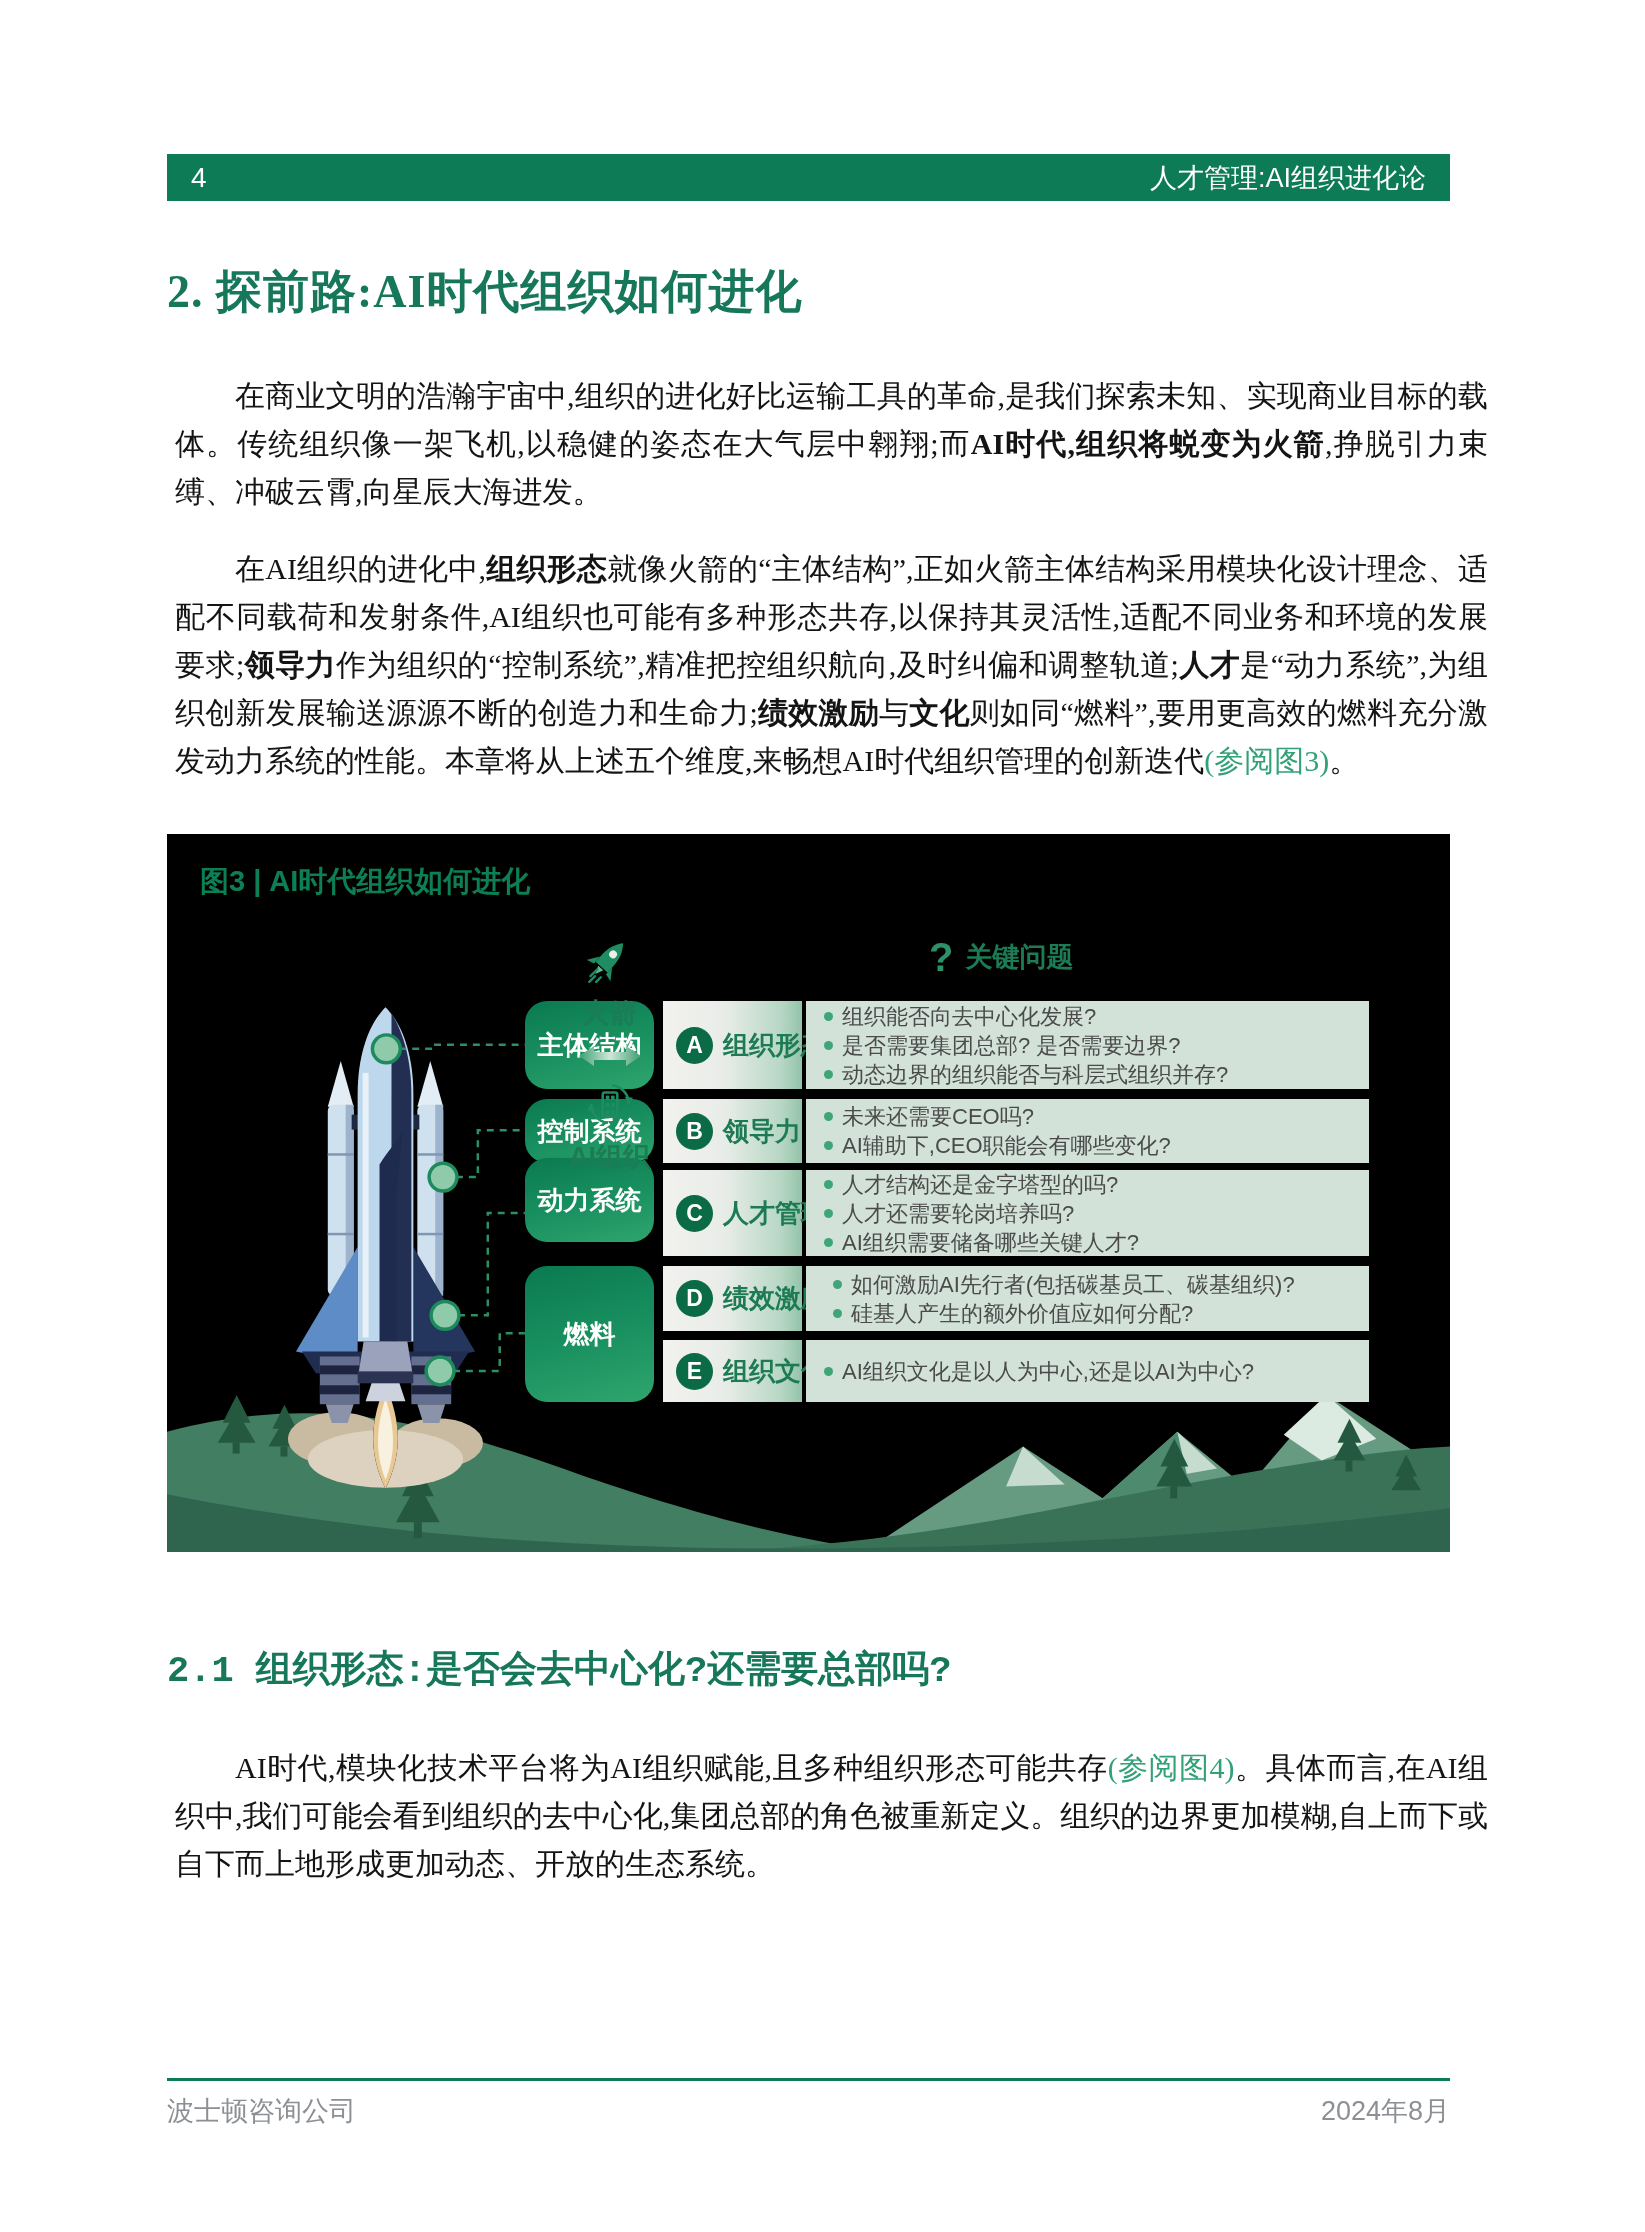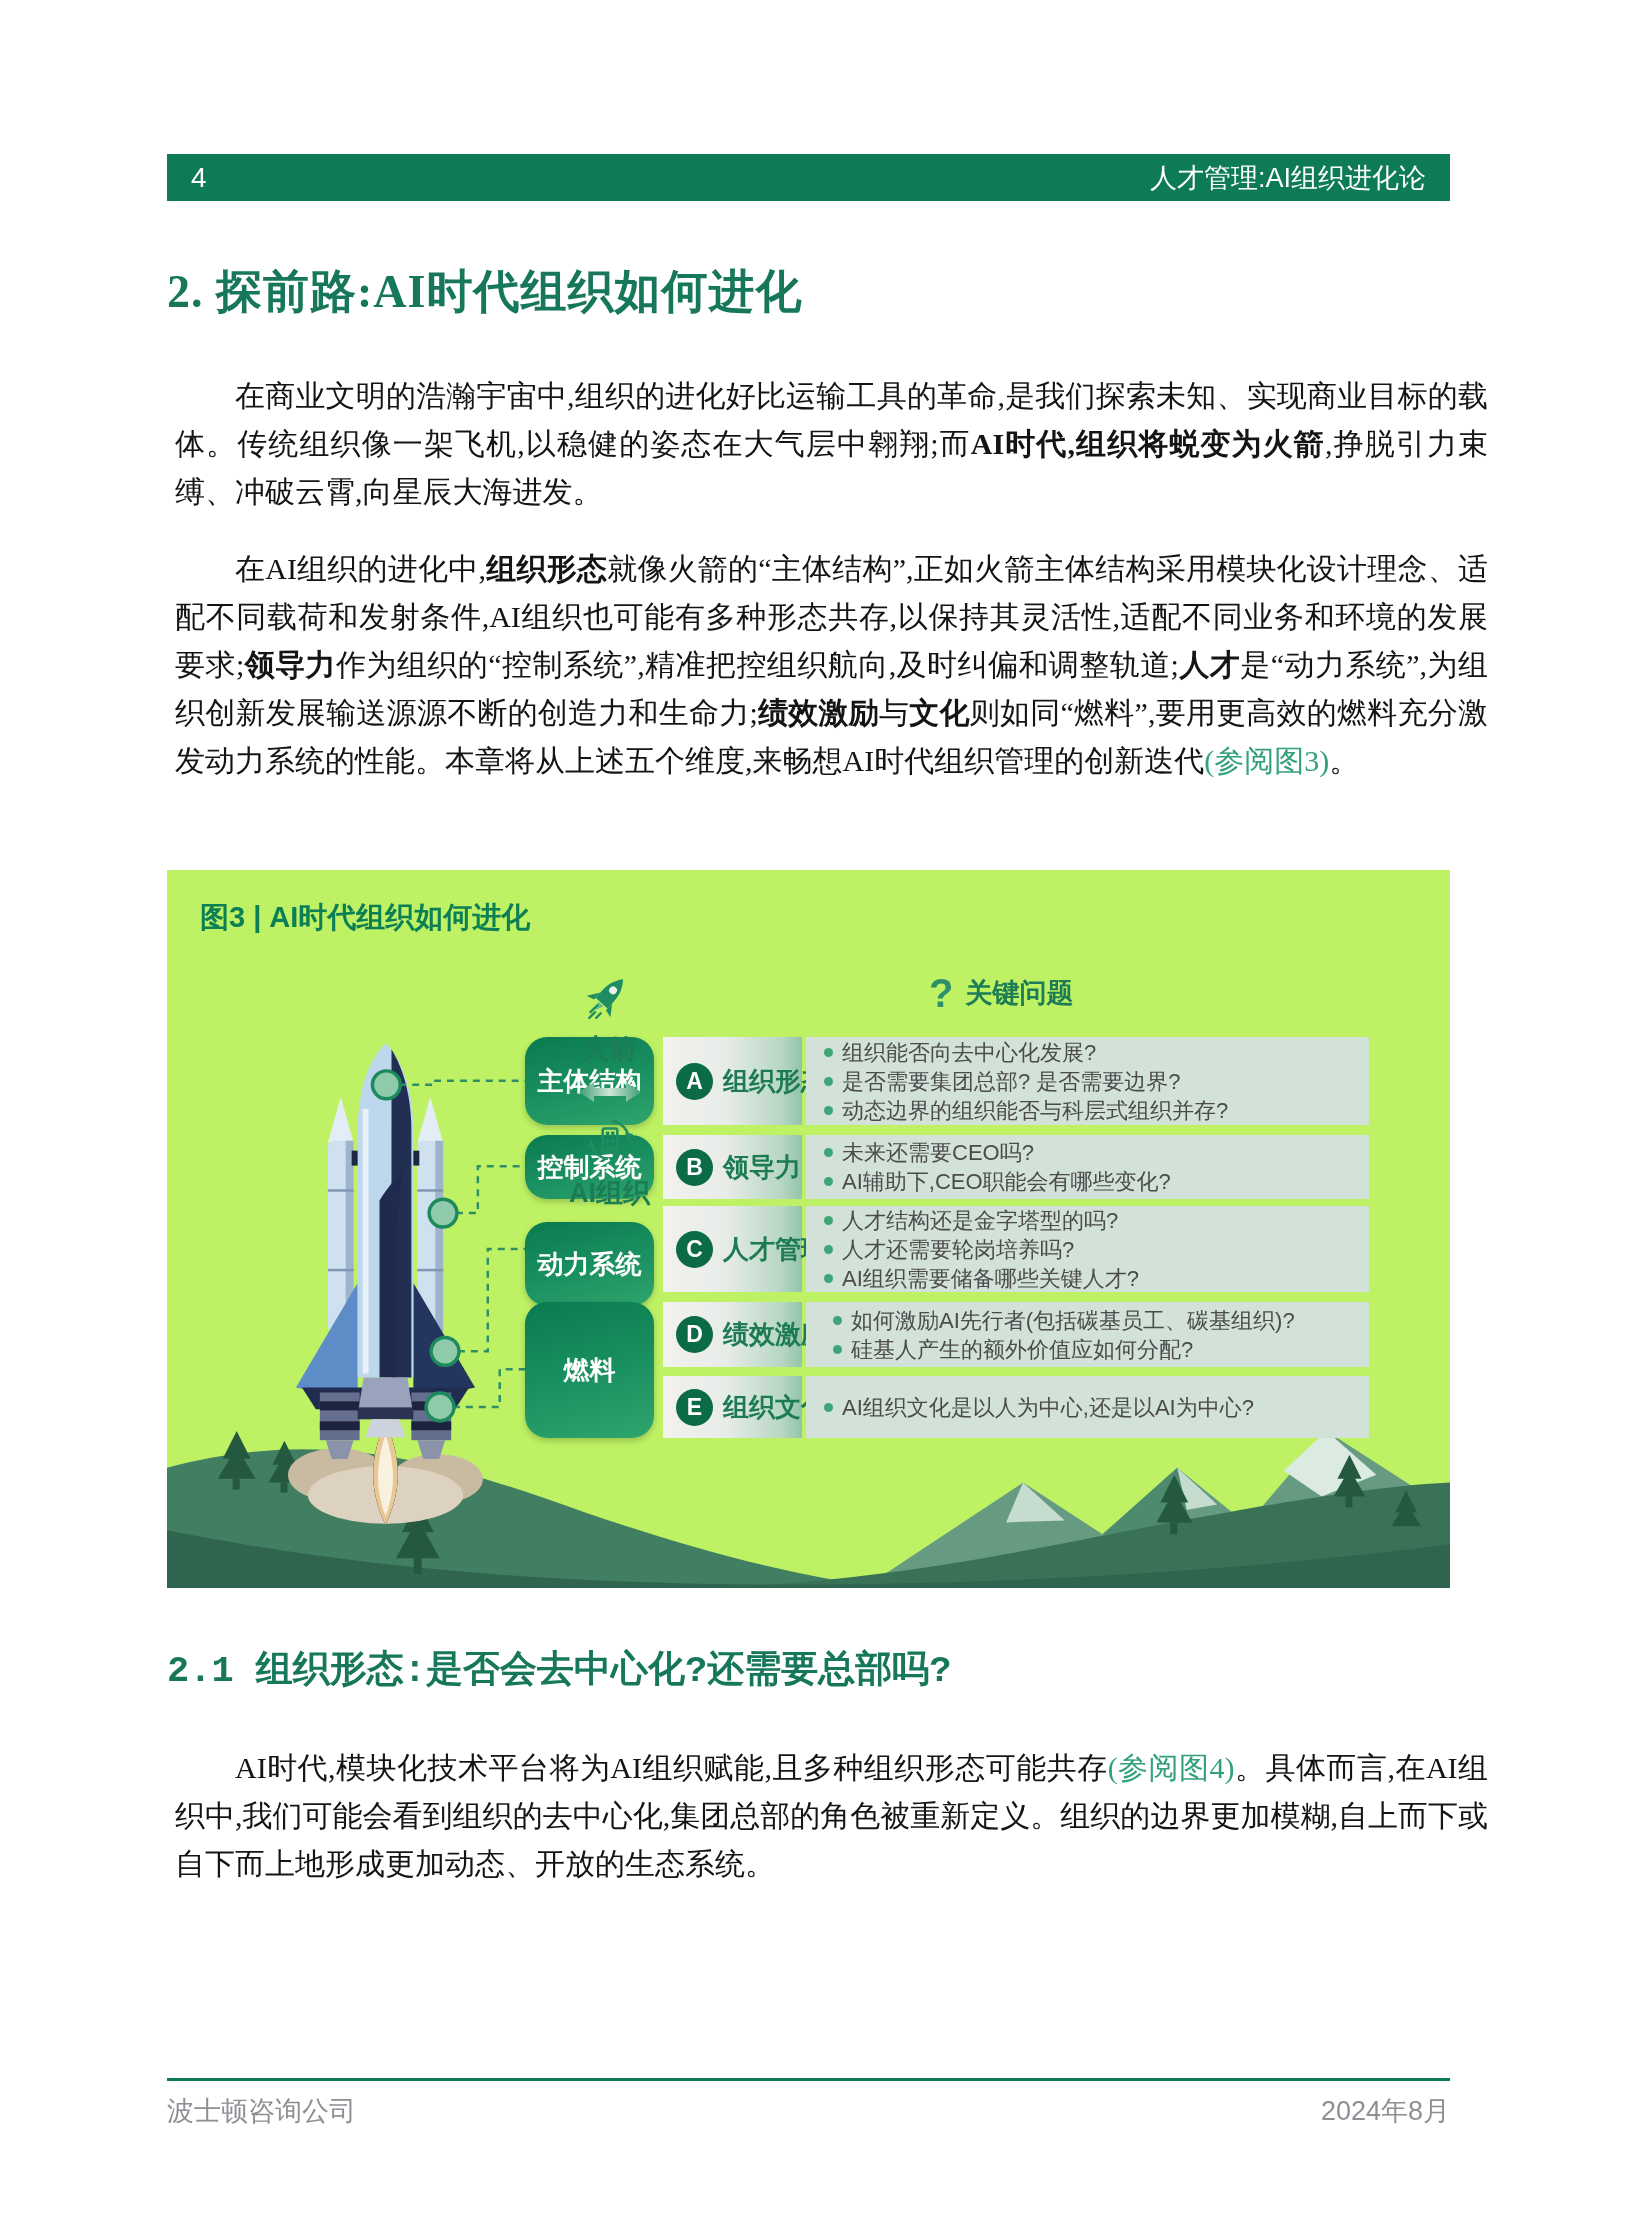--- a/index.html
+++ b/index.html
@@ -19,38 +19,38 @@
           font-weight:700;font-size:37px;color:#17775a;}
 
   
   .para{position:absolute;left:167px;width:1313px;margin:8px;font-family:"Liberation Serif",serif;
         font-size:30px;line-height:48px;color:#141414;text-align:justify;text-indent:2em;}
   #p1{top:364px;} #p2{top:537px;} #p3{top:1736px;}
   .para b{font-weight:700;}
   .ref{color:#33a178;}
 
   
-  .figure{position:absolute;left:167px;top:834px;width:1283px;height:718px;background:#bef264;margin-top:36px;}
+  .figure{position:absolute;left:167px;top:834px;width:1283px;height:718px;background:#000000;}
   .fig-title{position:absolute;left:33px;top:28px;font-size:29px;font-weight:700;color:#0d7f55;z-index:5;}
   .legend{position:absolute;top:103px;display:flex;align-items:center;gap:12px;color:#1b7c55;
           font-weight:700;font-size:27px;z-index:5;}
   #legend-left{left:402px;flex-direction:column;}
   #legend-right{left:762px;}
   .q-glyph{font-size:40px;font-weight:700;color:#2c9168;line-height:40px;}
 
   .lsvg{position:absolute;left:0;bottom:0;width:1283px;height:175px;z-index:1;}
   .rsvg{position:absolute;left:119px;top:169px;width:199px;height:488px;z-index:2;}
   .csvg{position:absolute;left:0;top:0;width:1283px;height:718px;z-index:3;}
 
   .part-box{position:absolute;left:358px;width:129px;border-radius:22px;z-index:4;
             background:linear-gradient(165deg,#0a7a50,#1a9160 55%,#2fa56d);
             color:#ffffff;font-weight:700;font-size:26px;display:flex;align-items:center;
             justify-content:center;box-shadow:0 3px 6px rgba(0,0,0,.20);}
   #part-0{top:167px;height:88px;} #part-1{top:265px;height:64px;}
-  #part-2{top:352px;height:84px;} #part-3{top:432px;height:136px;}
+  #part-2{top:324px;height:84px;} #part-3{top:432px;height:136px;}
 
   .mid-box{position:absolute;left:496px;width:139px;z-index:4;
            background:linear-gradient(90deg,#f2f2ef 0%,#e8ece8 45%,#b7d7c4 85%,#93c3a9 100%);
            display:flex;align-items:center;gap:10px;padding-left:13px;box-sizing:border-box;}
   #mid-0{top:167px;height:88px;} #mid-1{top:265px;height:64px;} #mid-2{top:336px;height:86px;}
   #mid-3{top:432px;height:65px;} #mid-4{top:506px;height:62px;}
   .badge{width:37px;height:37px;border-radius:50%;background:#0b6b47;color:#fff;font-weight:700;
          font-size:23px;display:flex;align-items:center;justify-content:center;flex:none;}
   .mid-label{color:#1d7b53;font-weight:700;font-size:26px;white-space:nowrap;}
 

